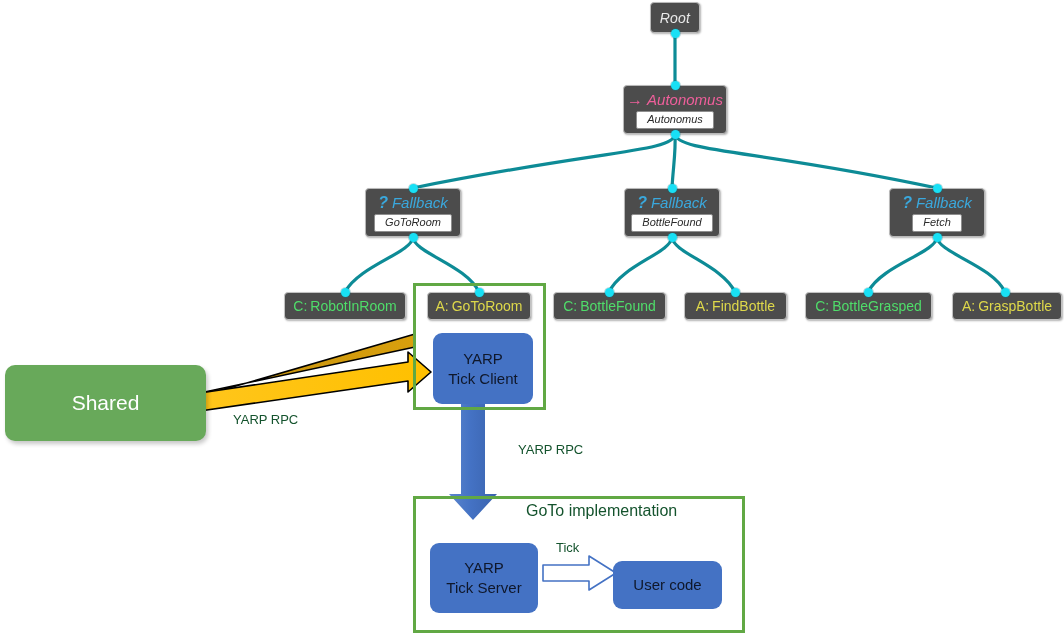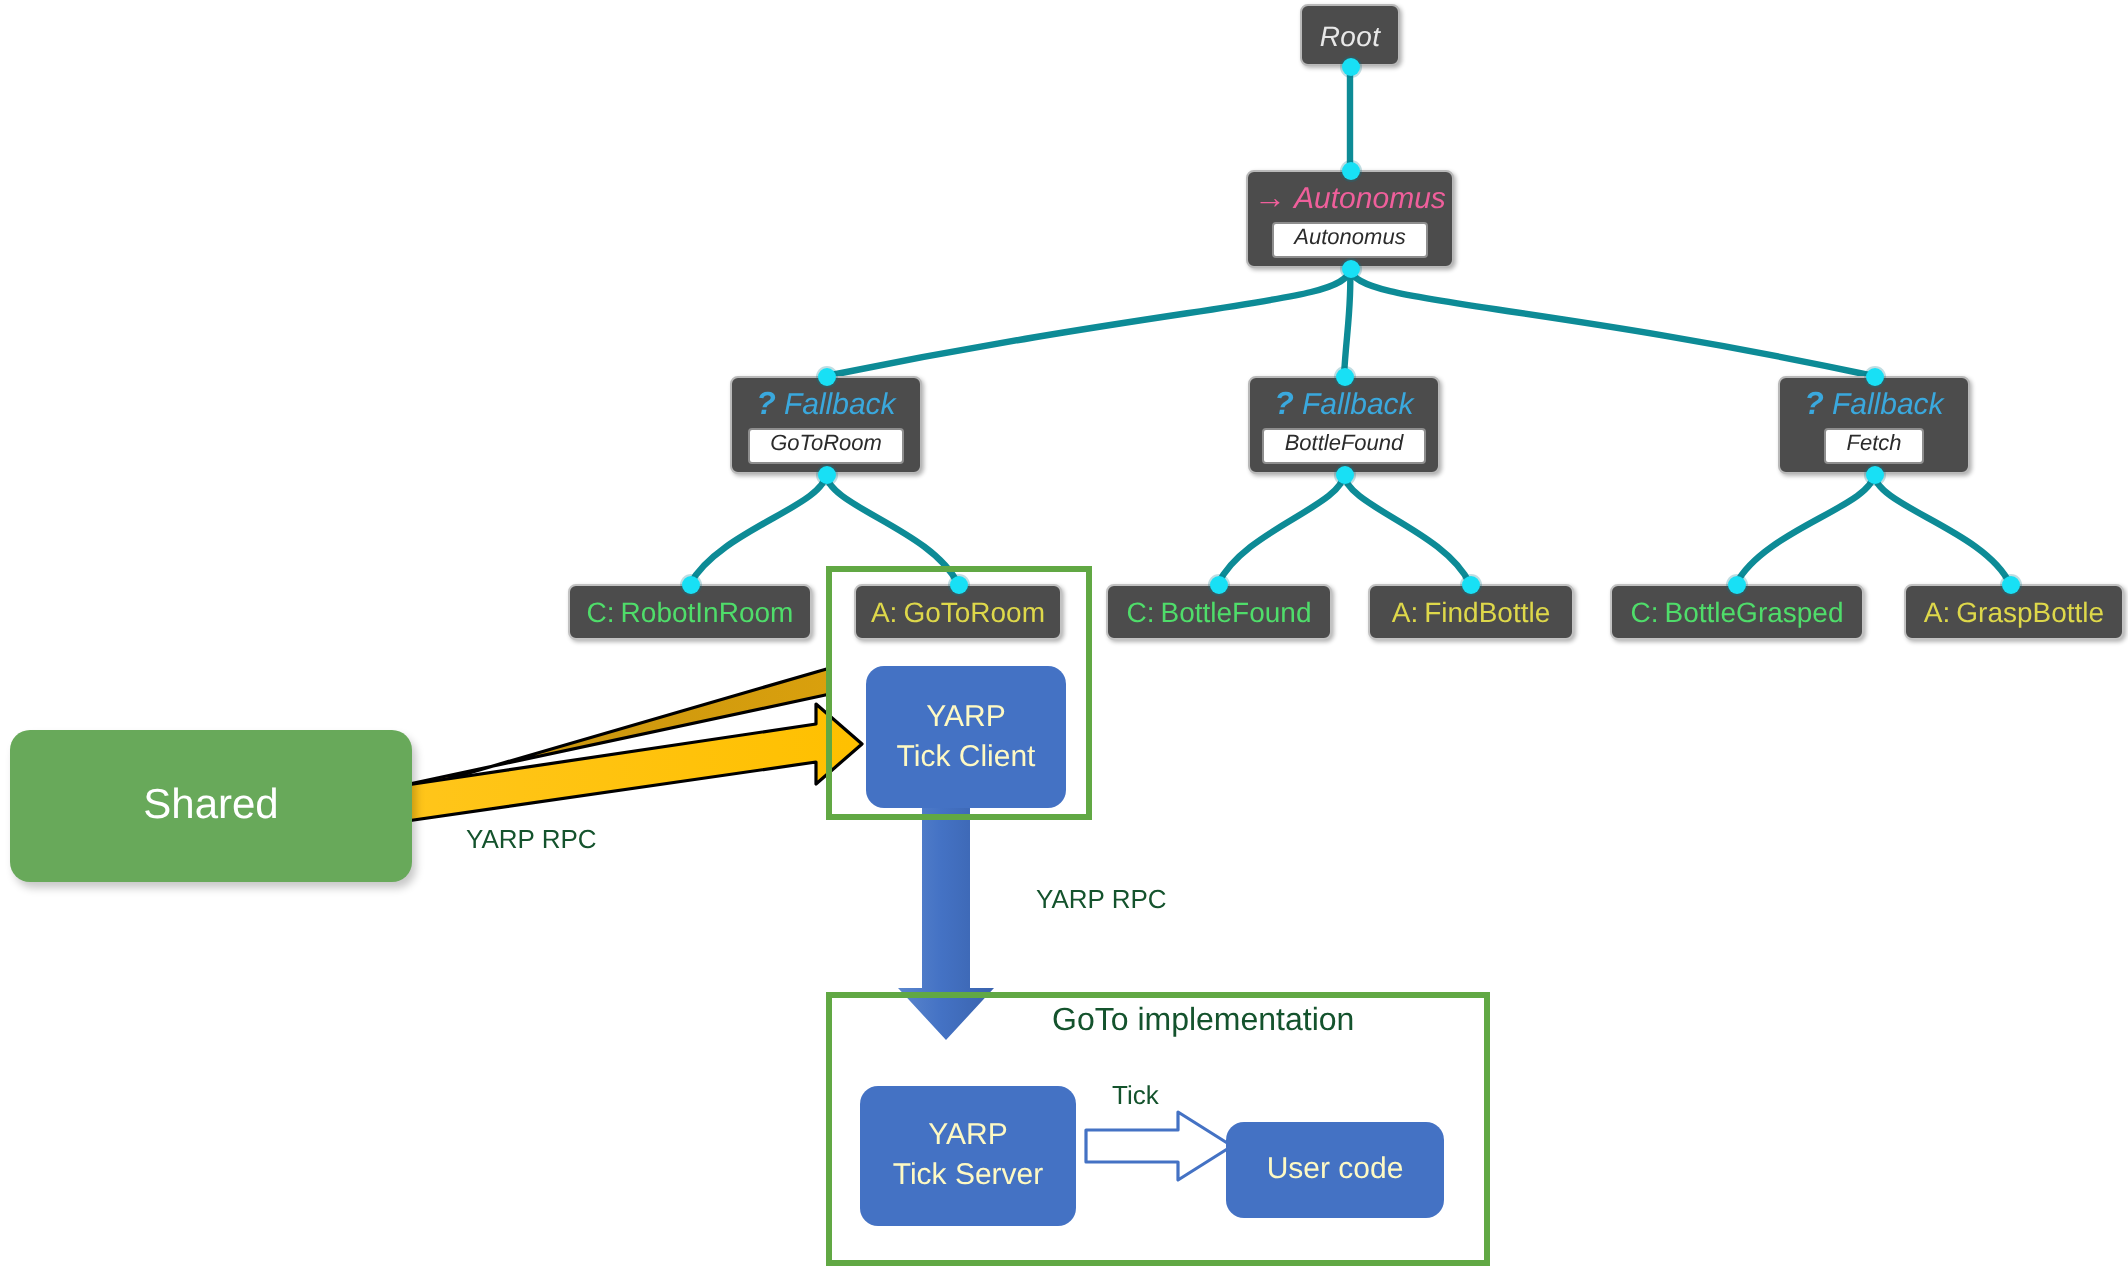--- a/index.html
+++ b/index.html
@@ -113,21 +113,21 @@
     border: 3px solid #61a844;
     background: transparent;
   }
 
   
   .blue-box {
     position: absolute;
     box-sizing: border-box;
     background: #4472c4;
     border-radius: 9px;
-    color: #fef9c3;
+    color: #0f172a;
     display: flex;
     flex-direction: column;
     align-items: center;
     justify-content: center;
     font-size: 15px;
     line-height: 20px;
     text-align: center;
   }
 
   

